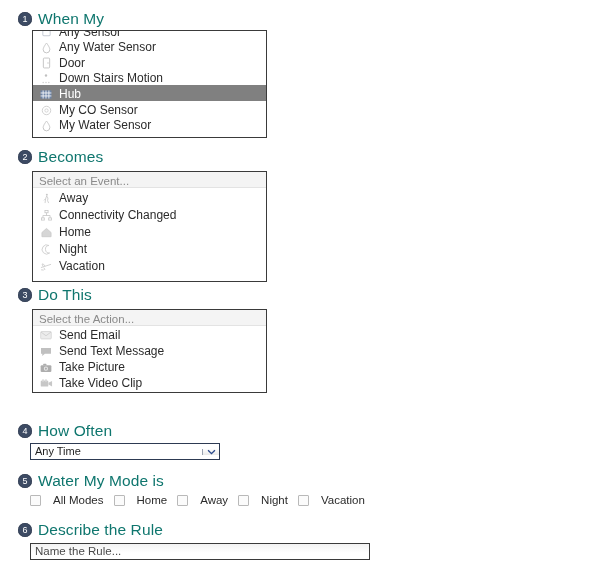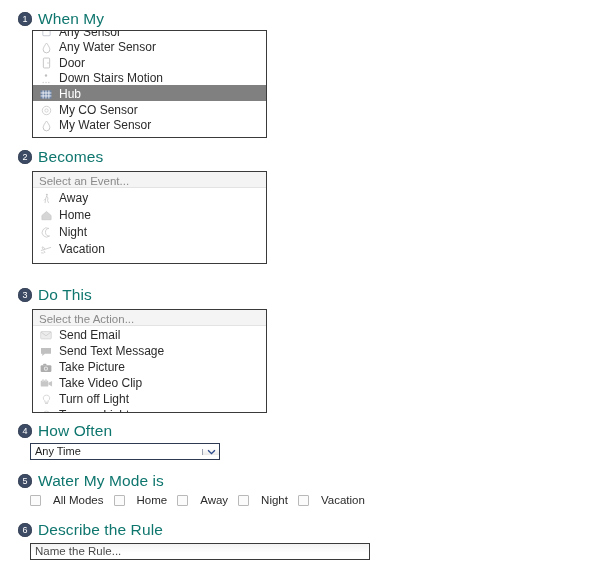--- a/index.html
+++ b/index.html
@@ -259,35 +259,46 @@
         <span class="row-label">My Water Sensor</span>
       </div>
     </div>
   </div>
 
   <div class="section-head" style="position:absolute;left:0;top:144px;">
     <div class="badge">2</div>
     <div class="section-title">Becomes</div>
   </div>
 
-  <div class="listbox" style="top:171px;width:235px;height:93px;">
+  <div class="listbox" style="top:171px;width:235px;height:111px;">
     <div class="list-header">Select an Event...</div>
     <div class="list-inner">
       <div class="list-row" style="height:17px;">
         <span class="row-icon">
           <svg width="9" height="12" viewBox="0 0 10 13">
               <circle cx="5.4" cy="1.8" r="1.1" fill="#9a9a9a"></circle>
               <path d="M5.2 3.2 L4 6.2 L2.2 8 M5.2 3.2 L6.6 5.4 L6.2 8.4 L7.4 11 M4 6.2 L3.4 11" stroke="#9a9a9a" stroke-width="0.9" fill="none"></path>
             </svg>
         </span>
         <span class="row-label">Away</span>
       </div>
       <div class="list-row" style="height:17px;">
         <span class="row-icon">
           <svg width="11" height="11" viewBox="0 0 12 12">
+              <rect x="4.3" y="0.6" width="3.4" height="2.4" fill="none" stroke="#9a9a9a" stroke-width="0.9"></rect>
+              <rect x="0.6" y="8.6" width="3" height="2.4" fill="none" stroke="#9a9a9a" stroke-width="0.9"></rect>
+              <rect x="8.4" y="8.6" width="3" height="2.4" fill="none" stroke="#9a9a9a" stroke-width="0.9"></rect>
+              <path d="M6 3 L6 6 M2.1 8.6 L2.1 6 L9.9 6 L9.9 8.6" stroke="#9a9a9a" stroke-width="0.9" fill="none"></path>
+            </svg>
+        </span>
+        <span class="row-label">Connectivity Changed</span>
+      </div>
+      <div class="list-row" style="height:17px;">
+        <span class="row-icon">
+          <svg width="11" height="11" viewBox="0 0 12 12">
               <path d="M1 6 L6 1.6 L11 6 L11 10.6 L1 10.6 Z" fill="#b5b5b5" stroke="#9a9a9a" stroke-width="0.8"></path>
             </svg>
         </span>
         <span class="row-label">Home</span>
       </div>
       <div class="list-row" style="height:17px;">
         <span class="row-icon">
           <svg width="11" height="11" viewBox="0 0 12 12">
               <path d="M8.6 1.6 A5 5 0 1 0 9.4 9.8 A4 4 0 0 1 8.6 1.6 Z" fill="none" stroke="#a5a5a5" stroke-width="1"></path>
             </svg>
@@ -303,21 +314,21 @@
         <span class="row-label">Vacation</span>
       </div>
     </div>
   </div>
 
   <div class="section-head" style="position:absolute;left:0;top:282px;">
     <div class="badge">3</div>
     <div class="section-title">Do This</div>
   </div>
 
-  <div class="listbox" style="top:309px;width:235px;height:104px;">
+  <div class="listbox" style="top:309px;width:235px;height:84px;">
     <div class="list-header">Select the Action...</div>
     <div class="list-inner">
       <div class="list-row" style="height:16px;">
         <span class="row-icon">
           <svg width="12" height="9" viewBox="0 0 13 10">
               <rect x="0.6" y="0.6" width="11.8" height="8.2" rx="1" fill="#dedede" stroke="#a9a9a9" stroke-width="0.8"></rect>
               <path d="M0.9 1.1 L6.5 5.3 L12.1 1.1" fill="none" stroke="#9a9a9a" stroke-width="0.8"></path>
             </svg>
         </span>
         <span class="row-label">Send Email</span>

